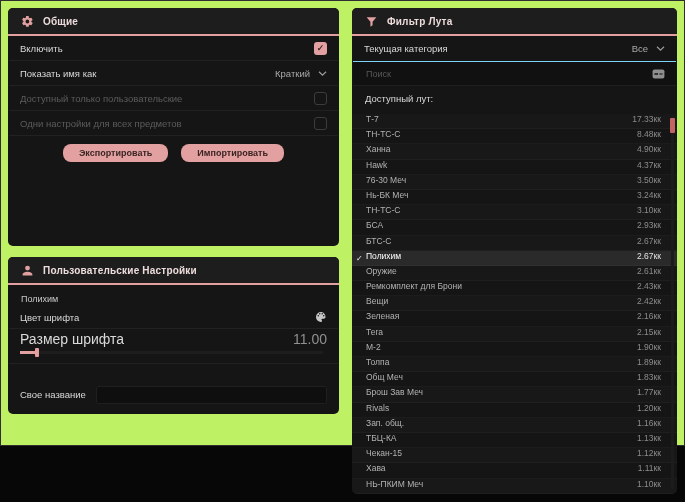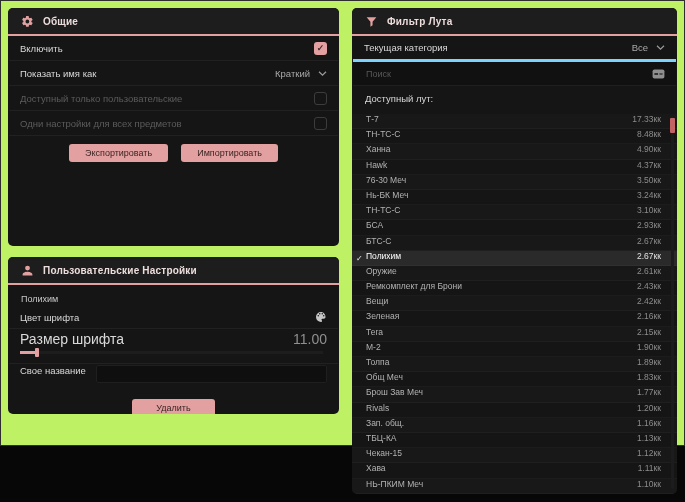--- a/index.html
+++ b/index.html
@@ -49,50 +49,50 @@
     font-size:9px; font-weight:bold; color:#45292a; cursor:pointer;
   }
   .checkbox.empty { background:transparent; border:1px solid #3c3c3c; color:transparent; }
 
   .dropdown { display:flex; align-items:center; gap:8px; cursor:pointer; }
   .dropdown .dd-value { font-size:9.5px; color:#a9a9a9; }
 
   .btn-row { display:flex; justify-content:center; gap:13px; margin-top:8px; }
   .btn {
     background:var(--accent,#e7a6a6); color:#3b2424;
-    border:none; border-radius:3px; font-family:inherit;
-    font-size:9px; font-weight:normal; padding:4px 16px; cursor:pointer;
+    border:none; border-radius:8px; font-family:inherit;
+    font-size:9px; font-weight:bold; padding:4px 16px; cursor:pointer;
   }
   .btn.wide { padding:4px 24px; }
   .btn-center { display:flex; justify-content:center; margin-top:7px; }
 
   
   .item-name { padding:9px 13px 3px; font-size:9px; color:#c9c9c9; }
   .c-row {
     height:22px; display:flex; align-items:center; justify-content:space-between;
     margin:0 1px; padding:0 11px; font-size:9.5px; color:#d9d9d9;
   }
   .c-row.bordered { border-bottom:1px solid #212121; }
   .size-block { border-bottom:1px solid #212121; margin:0 1px; padding:2px 11px 6px; }
   .size-line { display:flex; justify-content:space-between; align-items:center; font-size:14px; color:#d9d9d9; height:16px; }
   .size-value { color:#8f8f8f; }
   .slider { position:relative; height:9px; margin-top:1px; cursor:pointer; }
   .slider-track { position:absolute; left:0; right:4px; top:3px; height:3px; background:#1d1d1d; }
   .slider-fill { position:absolute; left:0; top:3px; width:16px; height:3px; background:var(--accent,#e7a6a6); }
   .slider-handle { position:absolute; left:15px; top:0; width:4px; height:9px; background:var(--accent,#e7a6a6); border-radius:1px; }
-  .name-row { height:27px; display:flex; align-items:flex-start; gap:10px; margin:1px 1px; padding:0 11px; font-size:9.5px; color:#d9d9d9; }
+  .name-row { height:27px; display:flex; align-items:center; gap:10px; margin:17px 1px; padding:0 11px; font-size:9.5px; color:#d9d9d9; }
   .text-input {
     flex:1; height:18px; background:#0f0f0f; border:1px solid #1f1f1f;
     border-radius:2px; color:#cfcfcf; font-family:inherit; font-size:9px; padding:0 6px; outline:none;
   }
 
   
   .f-row {
     height:26px; display:flex; align-items:center; justify-content:space-between;
-    margin:0 1px; padding:0 11px; border-bottom:3px solid #7dd3fc;
+    margin:0 1px; padding:0 11px; border-bottom:1px solid #7dd3fc;
     font-size:9.5px; color:#d9d9d9;
   }
   .search-row {
     height:24px; display:flex; align-items:center; margin:0 1px; padding:0 11px;
     background:#111111; border-bottom:1px solid #1f1f1f;
   }
   .search-input {
     flex:1; background:transparent; border:none; outline:none;
     color:#bdbdbd; font-family:inherit; font-size:9px;
   }

